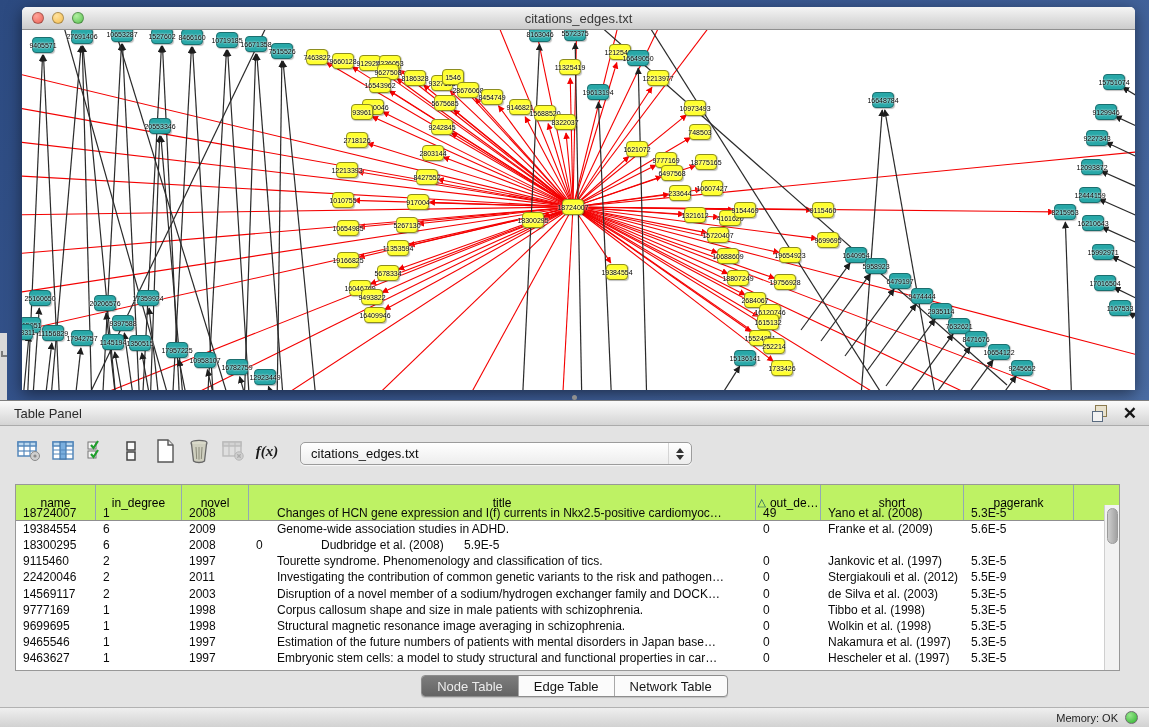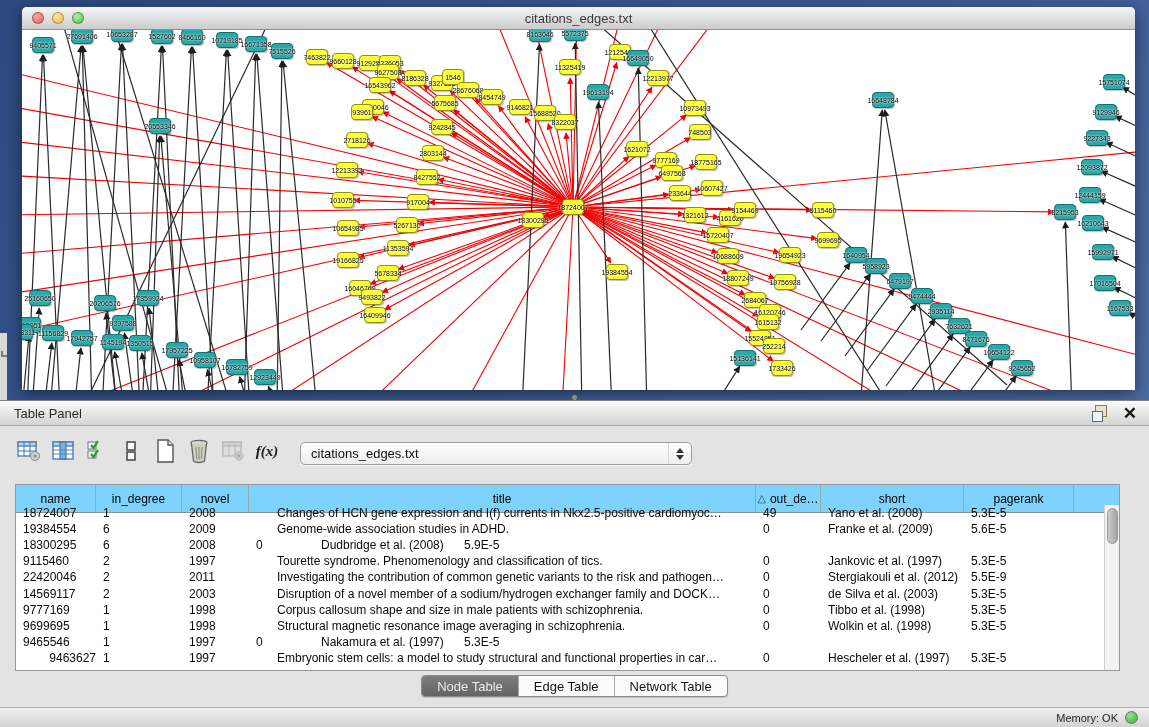--- a/index.html
+++ b/index.html
@@ -56,21 +56,21 @@
     font-size:13px; color:#0f0f0f; padding-left:10px; box-sizing:border-box; position:relative;
     box-shadow:0 1px 1px rgba(255,255,255,.8); }
   .dd-arrows { position:absolute; right:0; top:0; width:22px; height:21px; border-left:1px solid #d5d5d5;
     display:flex; flex-direction:column; align-items:center; justify-content:center; gap:2px; }
   .dd-arrows i { width:0; height:0; border-left:4px solid transparent; border-right:4px solid transparent; }
   .dd-arrows .up { border-bottom:5px solid #333; }
   .dd-arrows .down { border-top:5px solid #333; }
 
   .datatable { position:absolute; left:15px; top:58px; width:1105px; height:187px; background:#fff;
     border:1px solid #989898; box-sizing:border-box; overflow:hidden; }
-  .thead { display:flex; height:28px; background:#7dd3fc; border-bottom:1px solid #8f8f8f; box-sizing:border-box; }
+  .thead { display:flex; height:36px; background:#bef264; border-bottom:1px solid #8f8f8f; box-sizing:border-box; }
   .th { border-right:1px solid #93a8b4; font-size:12px; color:#000; display:flex; align-items:center;
     justify-content:center; box-sizing:border-box; flex:none; gap:4px; }
   .th .tri { color:#13505f; font-size:11px; }
   .tbody { position:absolute; left:0; top:20px; right:15px; bottom:0; }
   .tr { display:flex; height:16.1px; align-items:center; }
   .td { font-size:12px; color:#0a0a0a; padding-left:7px; white-space:nowrap; overflow:hidden;
     box-sizing:border-box; flex:none; }
   .td.c-title { padding-left:28px; }
   .vscroll { position:absolute; right:0; top:20px; bottom:0; width:15px; background:#f2f2f2; border-left:1px solid #cfcfcf; box-sizing:border-box; }
   .vthumb { position:absolute; left:1.5px; top:3px; width:11px; height:36px; border-radius:6px;
@@ -782,26 +782,27 @@
           <div class="td c-year" style="width: 67px;">1998</div>
           <div class="td c-title" style="width: 507px;">Structural magnetic resonance image averaging in schizophrenia.</div>
           <div class="td c-out_degree" style="width: 65px;">0</div>
           <div class="td c-short" style="width: 143px;">Wolkin et al. (1998)</div>
           <div class="td c-pagerank" style="width: 110px;">5.3E-5</div>
         </div>
         <div class="tr">
           <div class="td c-name" style="width: 80px;">9465546</div>
           <div class="td c-in_degree" style="width: 86px;">1</div>
           <div class="td c-year" style="width: 67px;">1997</div>
+          <div class="td c-title" style="width: 507px;">Estimation of the future numbers of patients with mental disorders in Japan base…</div>
           <div class="td c-out_degree" style="width: 65px;">0</div>
           <div class="td c-short" style="width: 143px;">Nakamura et al. (1997)</div>
           <div class="td c-pagerank" style="width: 110px;">5.3E-5</div>
         </div>
         <div class="tr">
-          <div class="td c-name" style="width: 80px; text-align: right;">9463627</div>
+          <div class="td c-name" style="width: 80px;">9463627</div>
           <div class="td c-in_degree" style="width: 86px;">1</div>
           <div class="td c-year" style="width: 67px;">1997</div>
           <div class="td c-title" style="width: 507px;">Embryonic stem cells: a model to study structural and functional properties in car…</div>
           <div class="td c-out_degree" style="width: 65px;">0</div>
           <div class="td c-short" style="width: 143px;">Hescheler et al. (1997)</div>
           <div class="td c-pagerank" style="width: 110px;">5.3E-5</div>
         </div>
       </div>
     <div class="vscroll">
       <div class="vthumb"></div>

